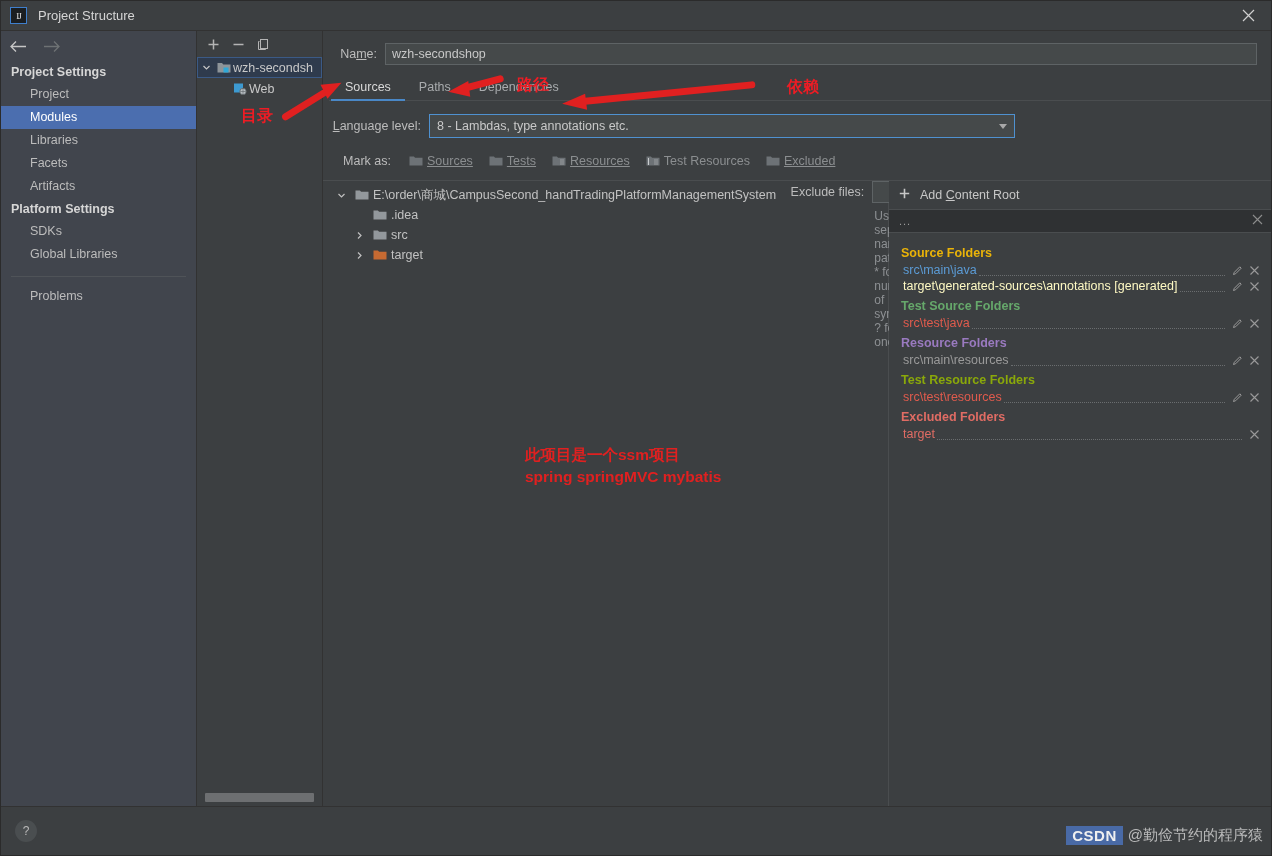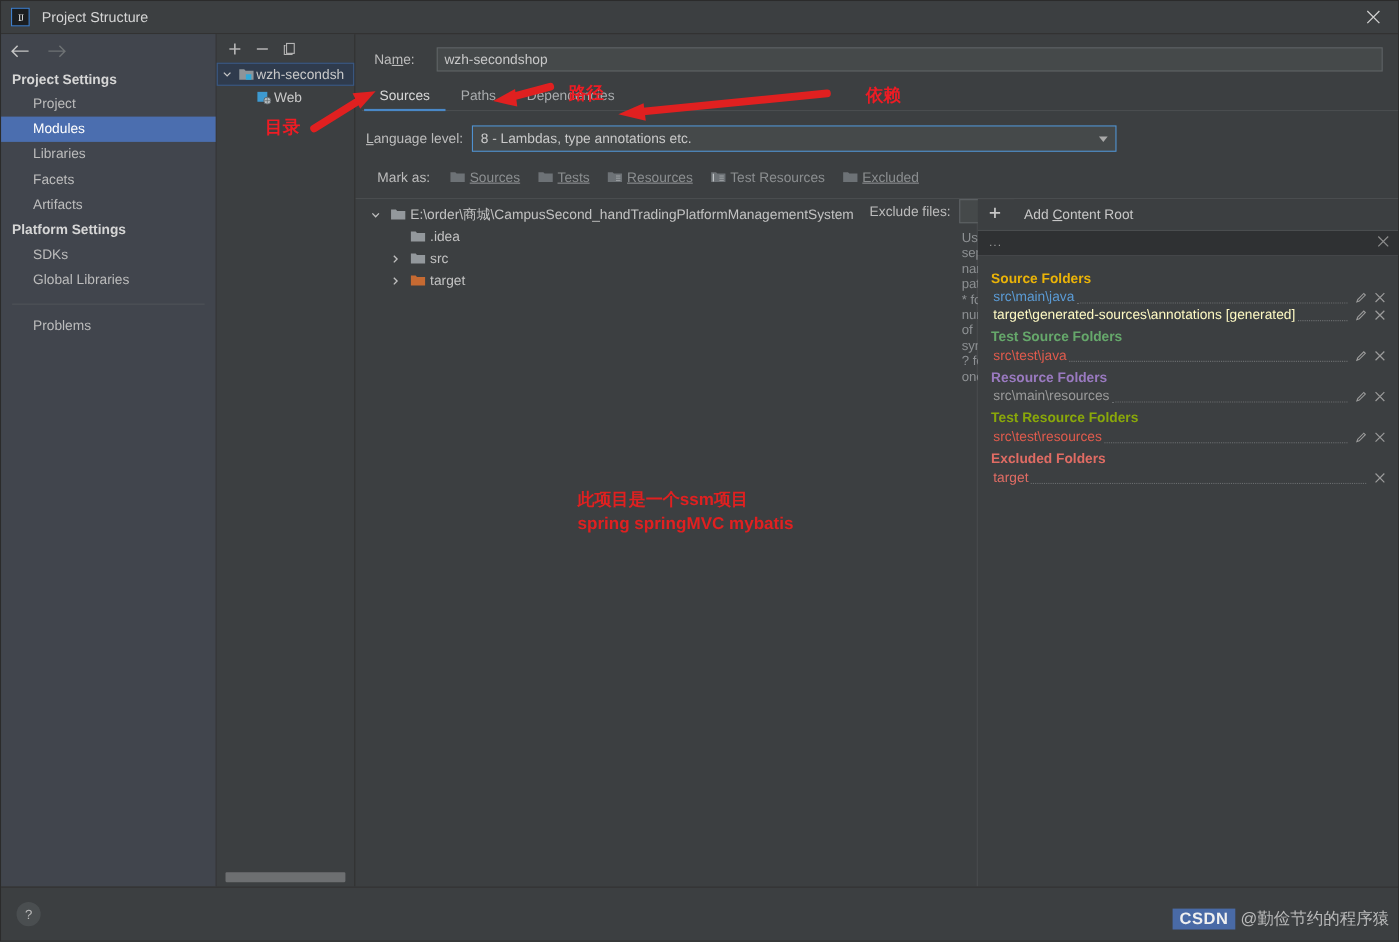--- a/index.html
+++ b/index.html
@@ -162,21 +162,21 @@
     min-width: 0;
   }
   .name-row {
     display: flex;
     align-items: center;
     padding: 12px 14px 0 6px;
   }
   .name-label {
     width: 48px;
     text-align: right;
-    margin-right: 20px;
+    margin-right: 8px;
     color: #bcbcbc;
     font-size: 12.5px;
   }
   .name-label u, .ul { text-decoration: underline; }
   .name-field {
     flex: 1;
     height: 22px;
     background: #45494a;
     border: 1px solid #5e6365;
     color: #c8c8c8;
@@ -324,21 +324,21 @@
     width: 382px;
     min-width: 382px;
     display: flex;
     flex-direction: column;
     background: #3c3f41;
   }
   .add-root {
     height: 28px;
     display: flex;
     align-items: center;
-    gap: 21px;
+    gap: 10px;
     padding-left: 10px;
     color: #c7c7c7;
     font-size: 12.5px;
     border-bottom: 1px solid #4a4d4f;
   }
   .root-header {
     height: 22px;
     background: #2f3133;
     display: flex;
     align-items: center;

